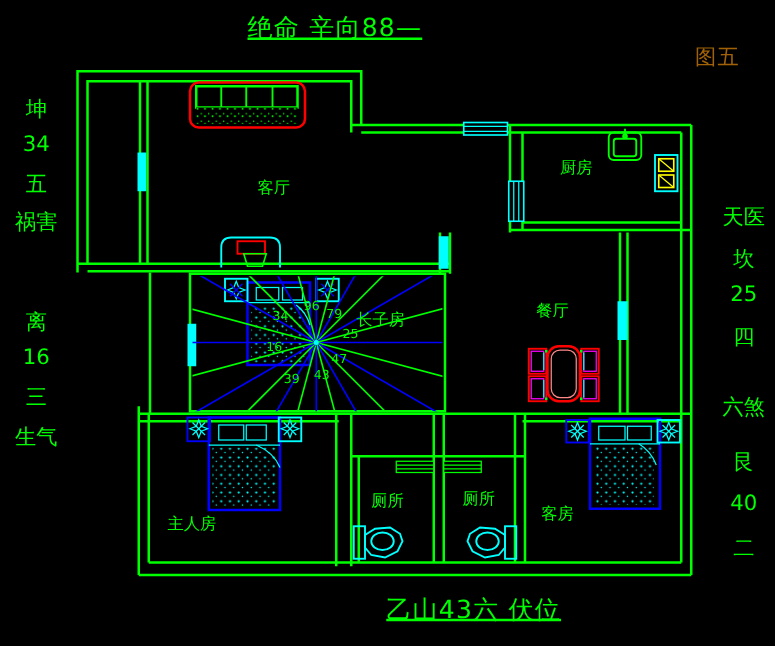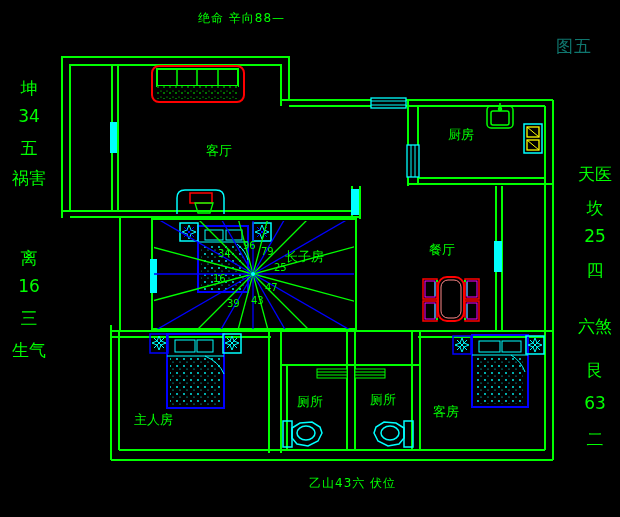--- a/index.html
+++ b/index.html
@@ -2,25 +2,25 @@
 <html><head>
 <meta charset="utf-8">
 <style>
   html,body{margin:0;padding:0;background:#000;}
   #canvas{
     position:relative;width:620px;height:517px;background:#000;
     overflow:hidden;font-family:"DejaVu Sans",sans-serif;
   }
   #plan-svg{position:absolute;left:0;top:0;}
   .t{position:absolute;color:#00ff00;white-space:nowrap;line-height:1;letter-spacing:1px;}
-  .t-top{font-size:12px;}
+  .t-top{font-size:20px;text-decoration:underline;}
   .t-side{font-size:17px;width:46px;text-align:center;letter-spacing:0;}
   .t-room{font-size:13px;letter-spacing:0;text-align:right;}
   .t-num{font-size:10px;letter-spacing:0;}
-  .t-fig{color:#0f766e;font-size:17px;}
+  .t-fig{color:#a16207;font-size:17px;}
 </style>
 </head>
 <body>
 
 <div id="canvas">
 
   <svg id="plan-svg" width="620" height="517" viewBox="0 0 620 517">
     <defs>
       <pattern id="dotsCyan" width="7" height="7" patternUnits="userSpaceOnUse">
         <rect width="7" height="7" fill="#000000"></rect>
@@ -273,21 +273,21 @@
   <span class="t t-side" style="left:6px;top:278px">16</span>
   <span class="t t-side" style="left:6px;top:310px">三</span>
   <span class="t t-side" style="left:6px;top:342px">生气</span>
 
   <span class="t t-side" style="left:572px;top:166px">天医</span>
   <span class="t t-side" style="left:572px;top:200px">坎</span>
   <span class="t t-side" style="left:572px;top:228px">25</span>
   <span class="t t-side" style="left:572px;top:262px">四</span>
   <span class="t t-side" style="left:572px;top:318px">六煞</span>
   <span class="t t-side" style="left:572px;top:362px">艮</span>
-  <span class="t t-side" style="left:572px;top:395px">63</span>
+  <span class="t t-side" style="left:572px;top:395px">40</span>
   <span class="t t-side" style="left:572px;top:431px">二</span>
 
   <span class="t t-top" style="left:309px;top:477px">乙山43六 伏位</span>
 
   <span class="t t-room" style="left:206px;top:144px">客厅</span>
   <span class="t t-room" style="left:448px;top:128px">厨房</span>
   <span class="t t-room" style="left:429px;top:243px">餐厅</span>
   <span class="t t-room" style="left:285px;top:250px">长子房</span>
   <span class="t t-room" style="left:134px;top:413px">主人房</span>
   <span class="t t-room" style="left:297px;top:395px">厕所</span>

